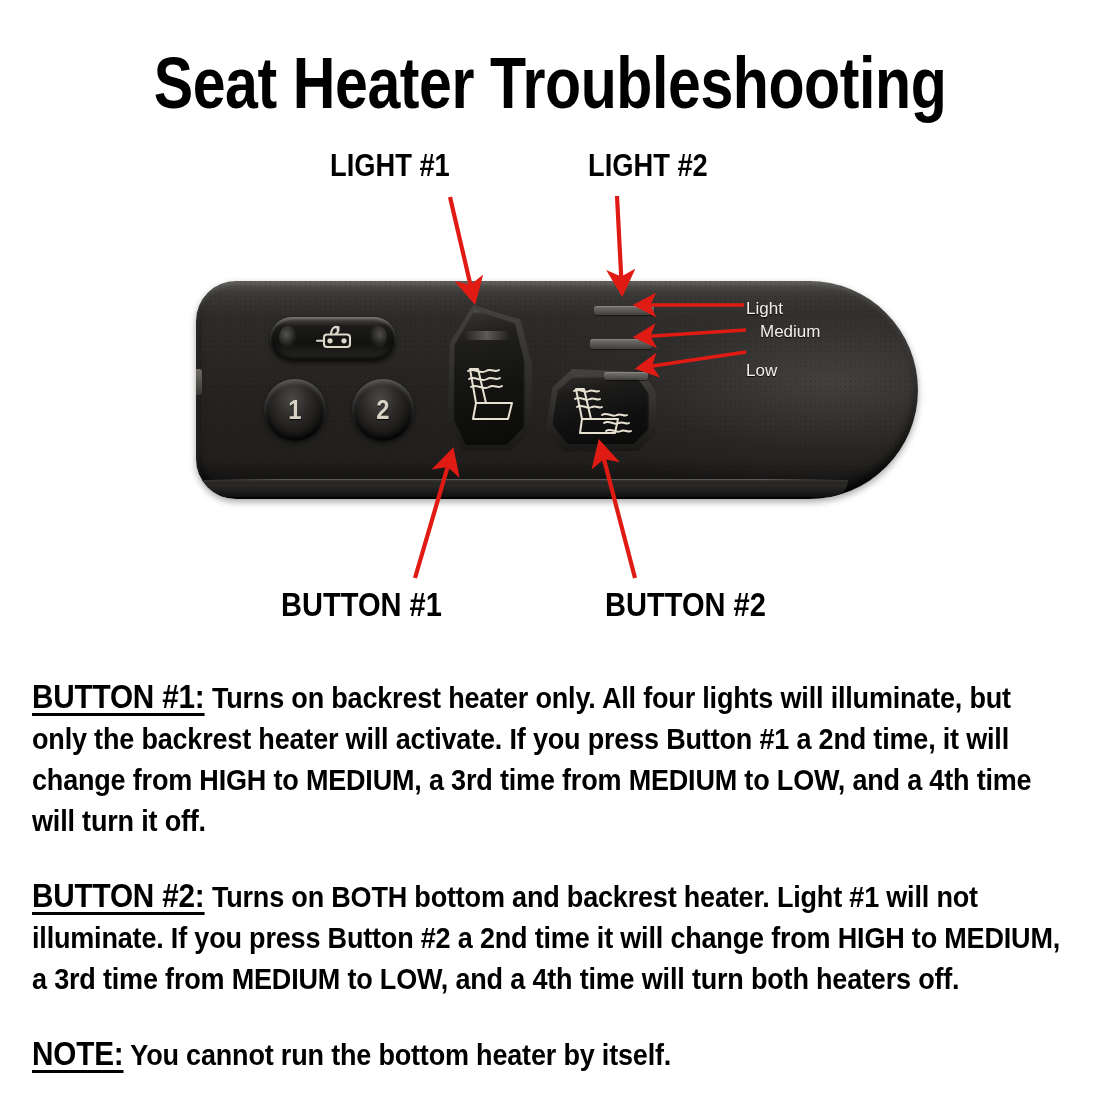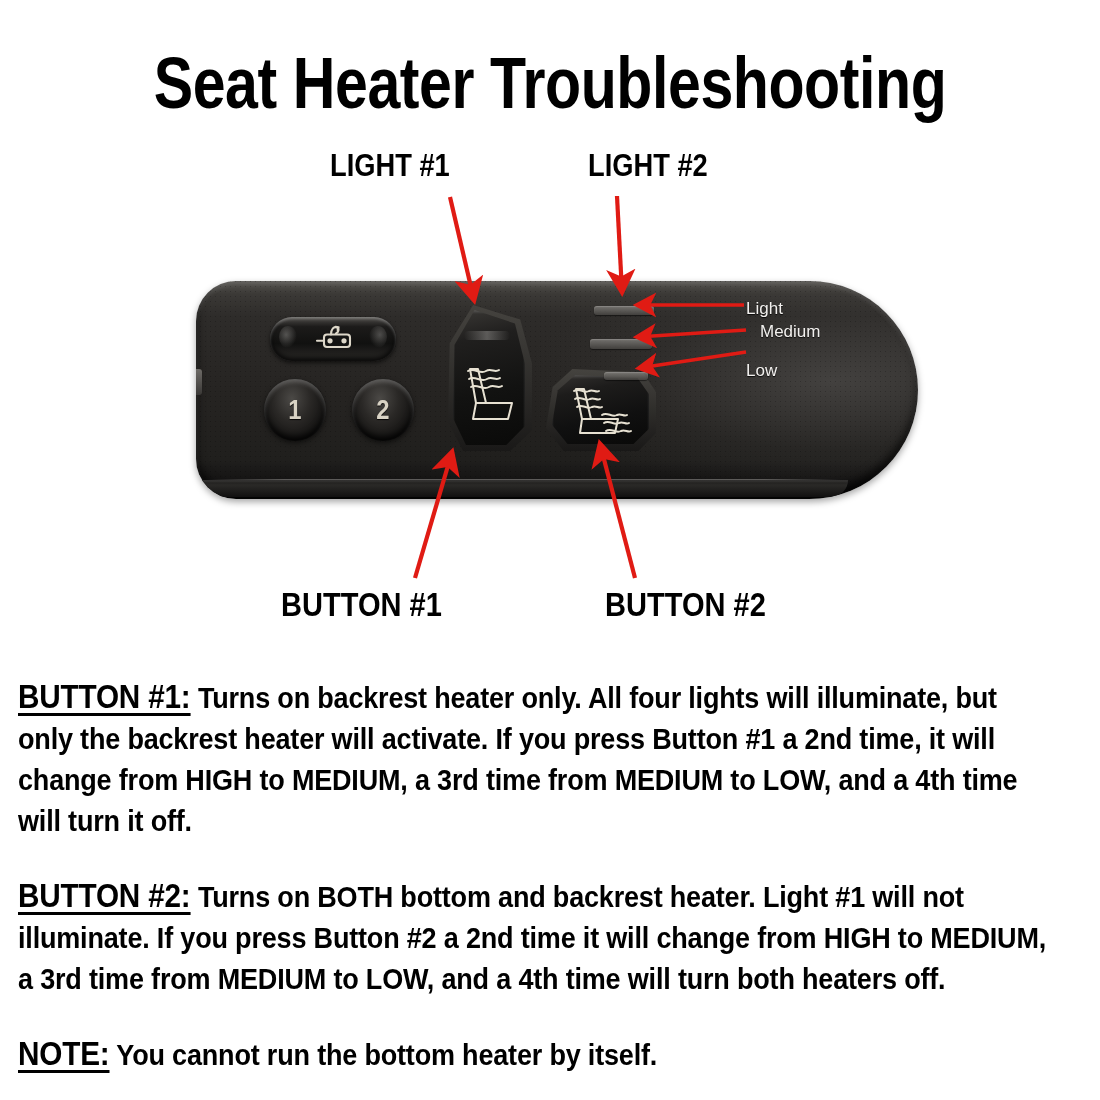--- a/index.html
+++ b/index.html
@@ -272,21 +272,21 @@
     white-space: nowrap;
     text-shadow: 0 1px 1px rgba(0,0,0,0.85);
   }
   #level-high   { left: 550px; top: 18px; }
   #level-medium { left: 556px; top: 41px; margin-left: 8px; }
   #level-low    { left: 550px; top: 80px; }
 
   
   #body-copy {
     position: absolute;
-    left: 18px;
+    left: 32px;
     top: 676px;
     width: 1042px;
   }
   .para {
     font-family: "Liberation Sans", sans-serif;
     font-size: 30px;
     line-height: 41px;
     font-weight: bold;
     transform: scaleX(0.90);
     transform-origin: left top;

